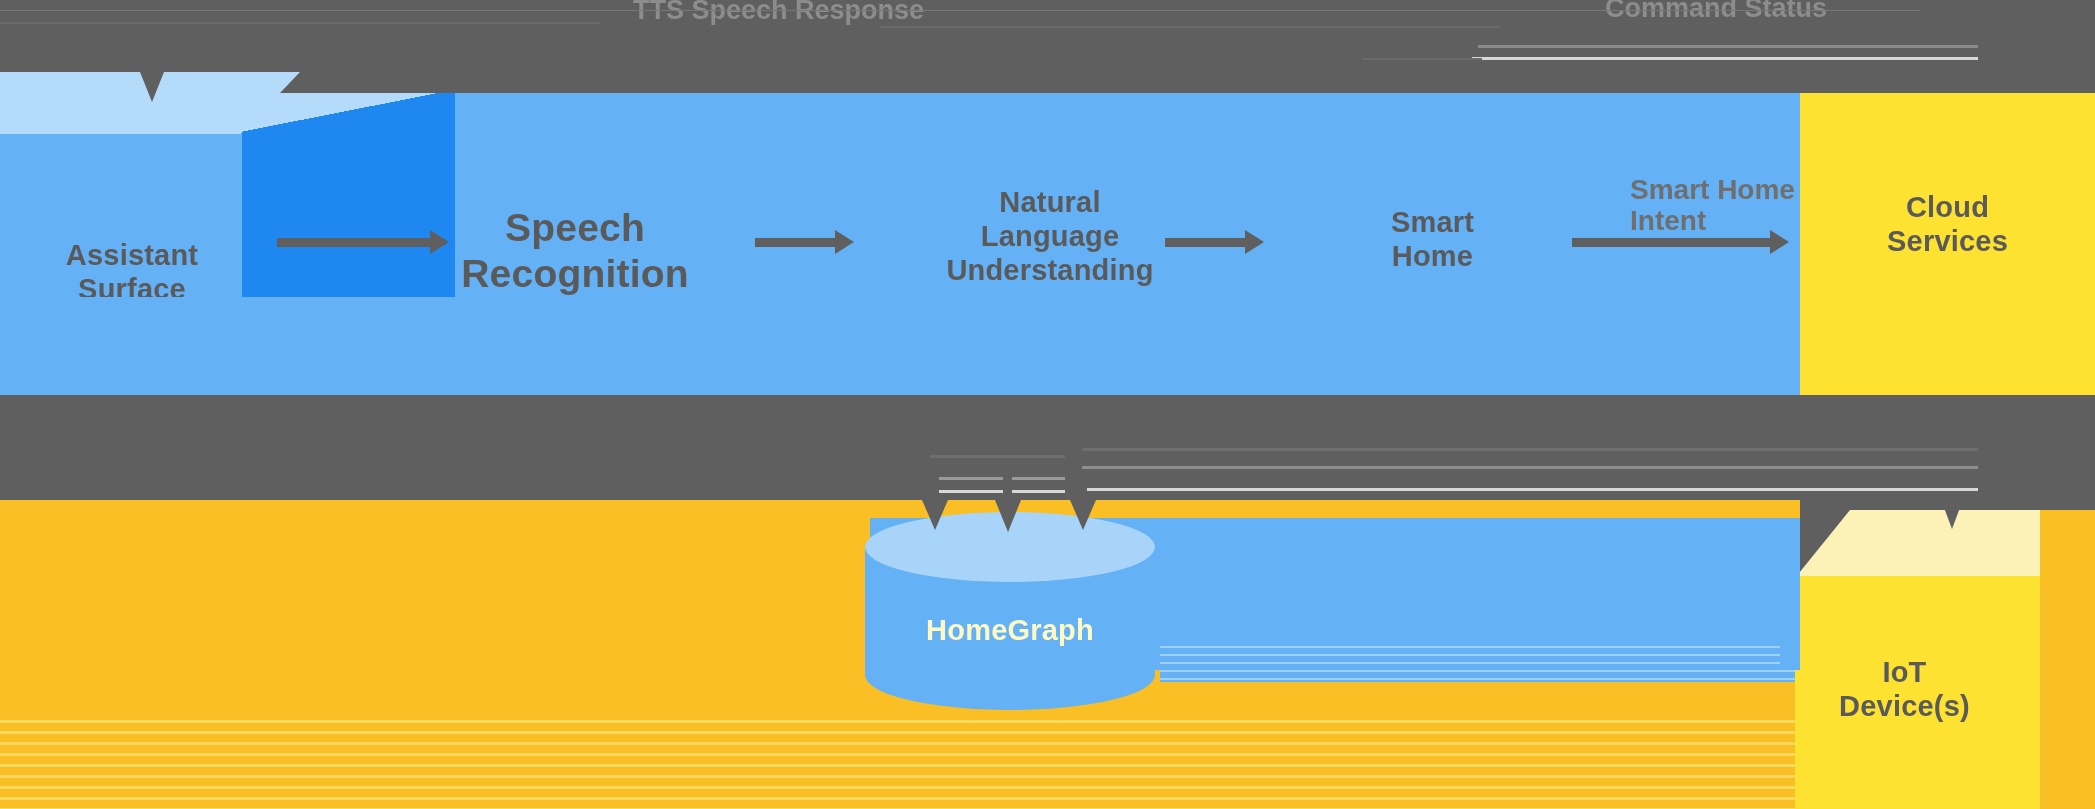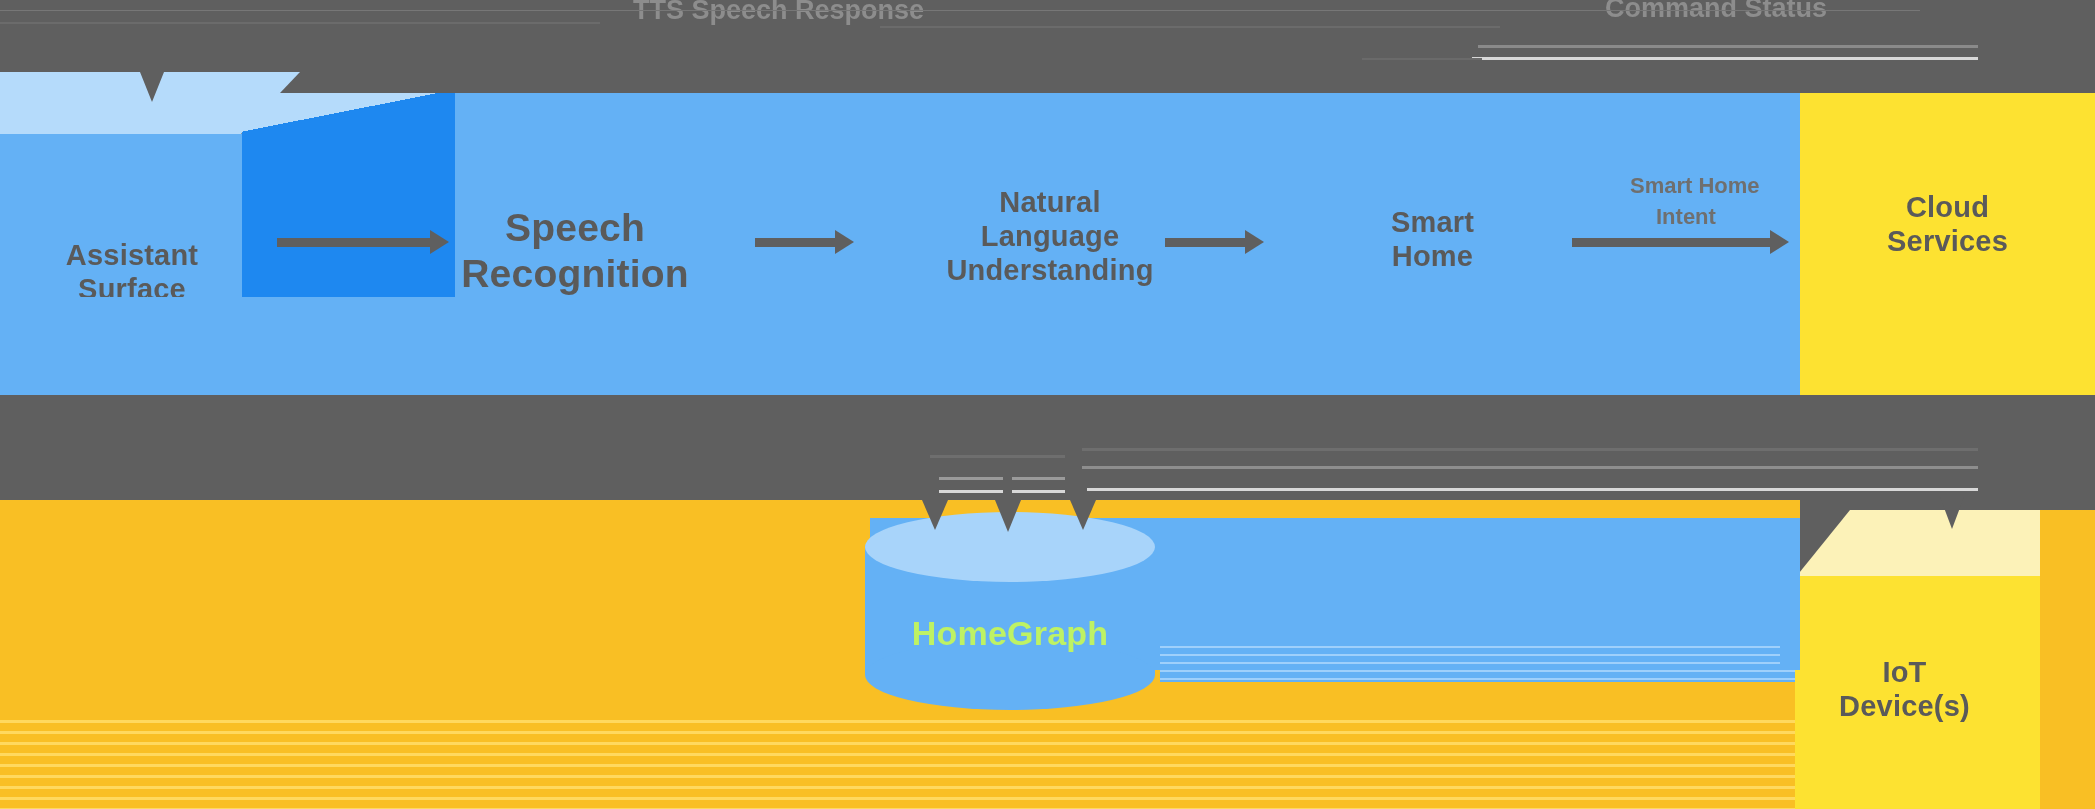--- a/index.html
+++ b/index.html
@@ -26,21 +26,21 @@
   .arrow-h{position:absolute;height:9px;background:#5f5f5f;}
   .arrow-h::after{content:"";position:absolute;right:-17px;top:-8px;
        width:0;height:0;border-top:12px solid transparent;
        border-bottom:12px solid transparent;border-left:19px solid #5f5f5f;}
 
   .thinline{position:absolute;background:#6b6b6b;height:2px;}
   .thinline-w{position:absolute;background:#d8d8d8;height:2px;}
 
   .toplabel{position:absolute;color:#8d8d8d;font-weight:700;font-size:27px;
        white-space:nowrap;}
-  .midlabel{position:absolute;color:#5a5a5a;font-weight:700;font-size:22px;
+  .midlabel{position:absolute;color:#5a5a5a;font-weight:700;font-size:28px;
        white-space:nowrap;line-height:1.25;text-align:center;}
 
   
   .stripe{position:absolute;pointer-events:none;}
 </style>
 </head>
 <body>
 
 <div id="stage">
 
@@ -100,21 +100,21 @@
     <div>Home</div>
   </div>
 
   <div class="abs lbl" style="left:855px;top:185px;width:390px;font-size:29px;">
     <div>Natural</div>
     <div>Language</div>
     <div>Understanding</div>
   </div>
 
   <div class="midlabel" style="left:1630px;top:172px;color:#6f6f6f;">Smart Home</div>
-  <div class="midlabel" style="left:1630px;top:203px;color:#6f6f6f;margin-left:26px;">Intent</div>
+  <div class="midlabel" style="left:1630px;top:203px;color:#6f6f6f;">Intent</div>
 
   <div class="abs lbl" style="left:1800px;top:190px;width:295px;font-size:29px;">
     <div>Cloud</div>
     <div>Services</div>
   </div>
 
   <div class="thinline" style="left:930px;top:455px;width:135px;height:3px;background:#6e6e6e;"></div>
   <div class="thinline" style="left:930px;top:477px;width:135px;height:3px;background:#9a9a9a;"></div>
   <div class="thinline-w" style="left:930px;top:490px;width:135px;height:3px;"></div>
   <div class="thinline" style="left:1082px;top:448px;width:896px;height:3px;background:#6e6e6e;"></div>
@@ -126,21 +126,21 @@
   <div class="abs band-blue" style="left:870px;top:518px;width:930px;height:152px;"></div>
 
   <div class="stripe" style="left:0px;top:712px;width:1800px;height:97px;
        background:repeating-linear-gradient(to bottom,#f9bf24 0 8px,#ffd95e 8px 11px);"></div>
   <div class="stripe" style="left:1160px;top:640px;width:640px;height:42px;
        background:repeating-linear-gradient(to bottom,#64b1f5 0 6px,#9fd0fb 6px 8px);"></div>
 
   <div class="cyl-body" style="left:865px;top:545px;width:290px;height:130px;"></div>
   <div class="cyl-bot" style="left:865px;top:640px;width:290px;height:70px;"></div>
   <div class="cyl-cap" style="left:865px;top:512px;width:290px;height:70px;"></div>
-  <div class="abs lbl" style="left:865px;top:613px;width:290px;font-size:34px;color:#bef264;">
+  <div class="abs lbl" style="left:865px;top:613px;width:290px;font-size:29px;color:#fef9c3;">
     <div>HomeGraph</div>
   </div>
 
   <div class="abs" style="left:930px;top:475px;width:9px;height:30px;background:#5f5f5f;"></div>
   <div class="abs" style="left:922px;top:500px;width:0;height:0;
        border-left:13px solid transparent;border-right:13px solid transparent;
        border-top:30px solid #5f5f5f;"></div>
 
   <div class="abs" style="left:1003px;top:475px;width:9px;height:30px;background:#5f5f5f;"></div>
   <div class="abs" style="left:995px;top:500px;width:0;height:0;

